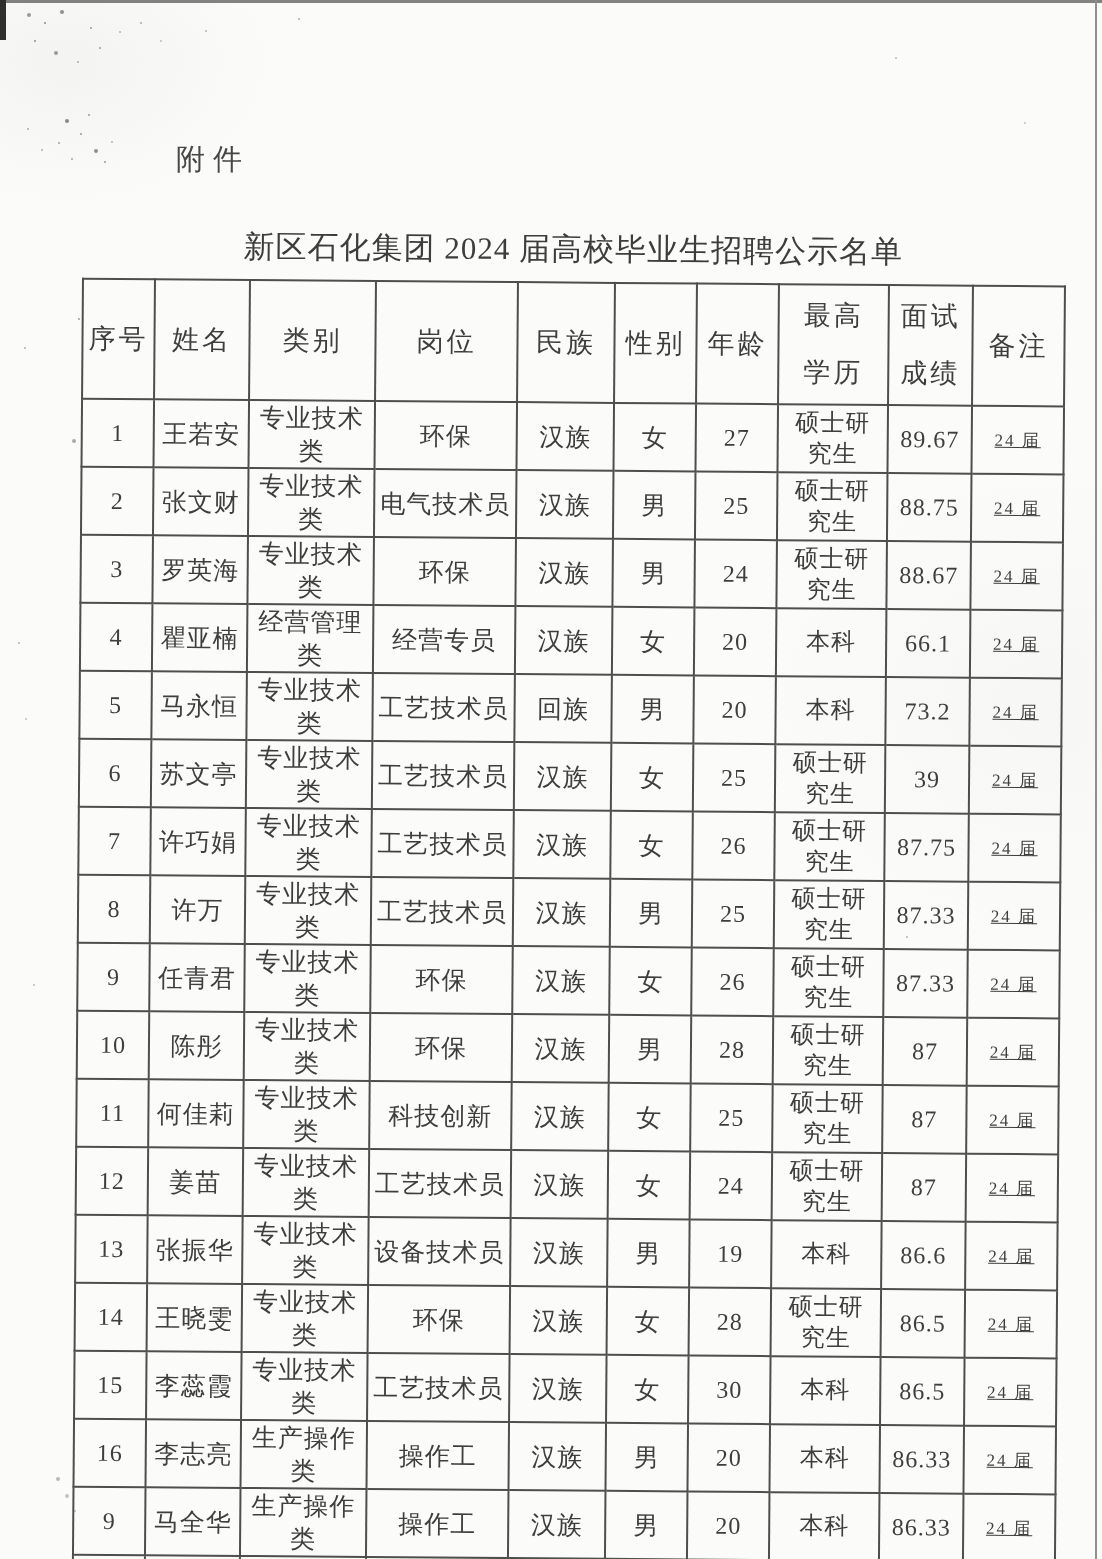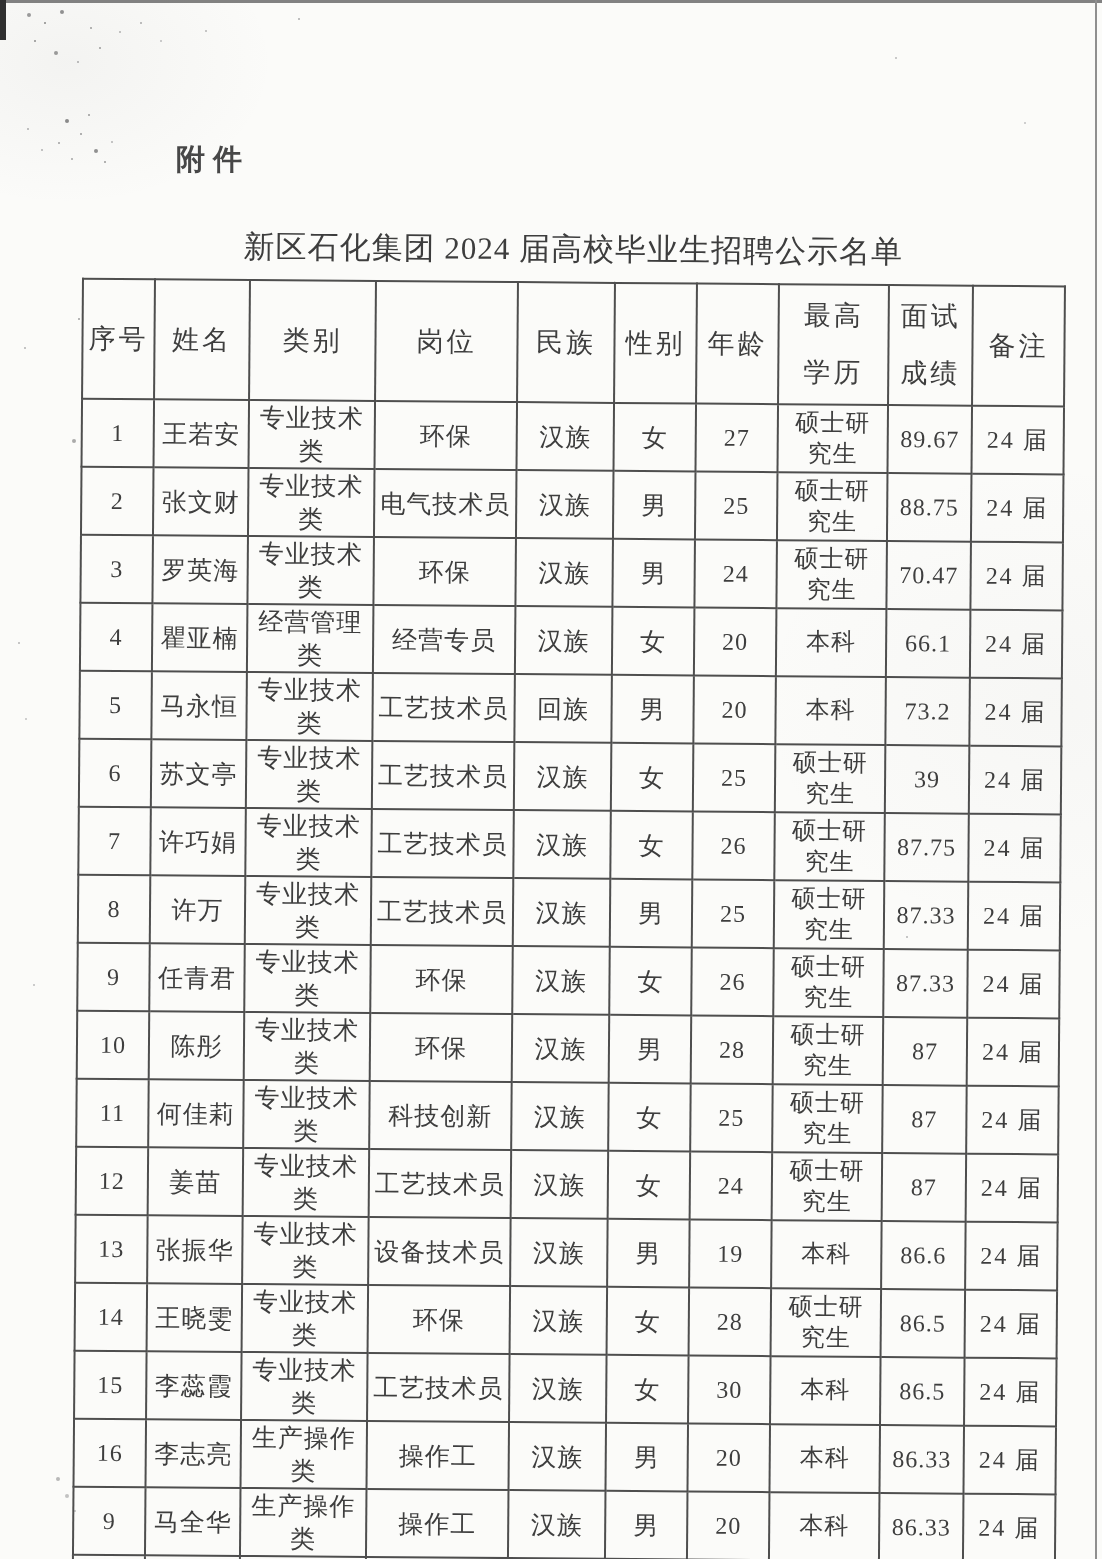--- a/index.html
+++ b/index.html
@@ -30,21 +30,21 @@
       41px 149px 0 0 #b0b0b0, 78px 318px 0 0 #9f9f9f, 24px 347px 0 0 #b2b2b2,
       73px 440px 0 1px #aaaaaa, 18px 642px 0 0 #b5b5b5, 25px 718px 0 0 #c0c0c0,
       33px 984px 0 0 #bbbbbb, 57px 1478px 0 1px #b8b8b8, 66px 1495px 0 1px #c2c2c2,
       74px 1510px 0 0 #bfbfbf, 906px 936px 0 0 #b5b5b5, 643px 1182px 0 0 #bdbdbd,
       1024px 122px 0 0 #c0c0c0, 895px 57px 0 0 #b8b8b8, 298px 18px 0 0 #ababab;
   }
 
   
   .attachment {
     position:absolute; left:176px; top:140px;
-    font-size:29px; letter-spacing:8px; color:#474747;font-weight:bold;
+    font-size:29px; letter-spacing:8px; color:#474747;
   }
 
   .doc {
     position:absolute; left:82px; top:278px; width:982px;
     transform:rotate(0.45deg); transform-origin:40px 0;
   }
   .title {
     position:absolute; left:0; top:-50px; width:100%;
     text-align:center; font-size:31px; line-height:36px;
     letter-spacing:1px; color:#3d3d3d; white-space:nowrap;
@@ -58,21 +58,21 @@
     font-weight:normal; color:#3e3e3e;
   }
   thead tr { height:120px; }
   th { font-size:27px; letter-spacing:3px; }
   tbody tr { height:56px; }
   td { font-size:25px; letter-spacing:1px; }
 
   .hwrap  { width:62px;  margin:0 auto; line-height:2.1; }
   .cell.education { width:84px; margin:0 auto; line-height:1.3; font-size:24px; }
   .cell.no, .cell.age, .cell.score { font-size:24px; }
-  .cell.remark { font-size:24px; letter-spacing:2px; }
+  .cell.remark { font-size:17px; letter-spacing:2px;text-decoration:underline; }
 
   .c0{width:72px}.c1{width:95px}.c2{width:126px}.c3{width:142px}.c4{width:97px}
   .c5{width:82px}.c6{width:82px}.c7{width:110px}.c8{width:84px}.c9{width:92px}
 </style>
 </head>
 <body>
 
 <div class="top-edge"></div>
 <div class="left-nub"></div>
 <div class="page-edge-line"></div>
@@ -214,21 +214,21 @@
           <td>
             <div class="cell gender">男</div>
           </td>
           <td>
             <div class="cell age">24</div>
           </td>
           <td>
             <div class="cell education">硕士研究生</div>
           </td>
           <td>
-            <div class="cell score">70.47</div>
+            <div class="cell score">88.67</div>
           </td>
           <td>
             <div class="cell remark">24 届</div>
           </td>
         </tr>
         <tr>
           <td>
             <div class="cell no">4</div>
           </td>
           <td>

